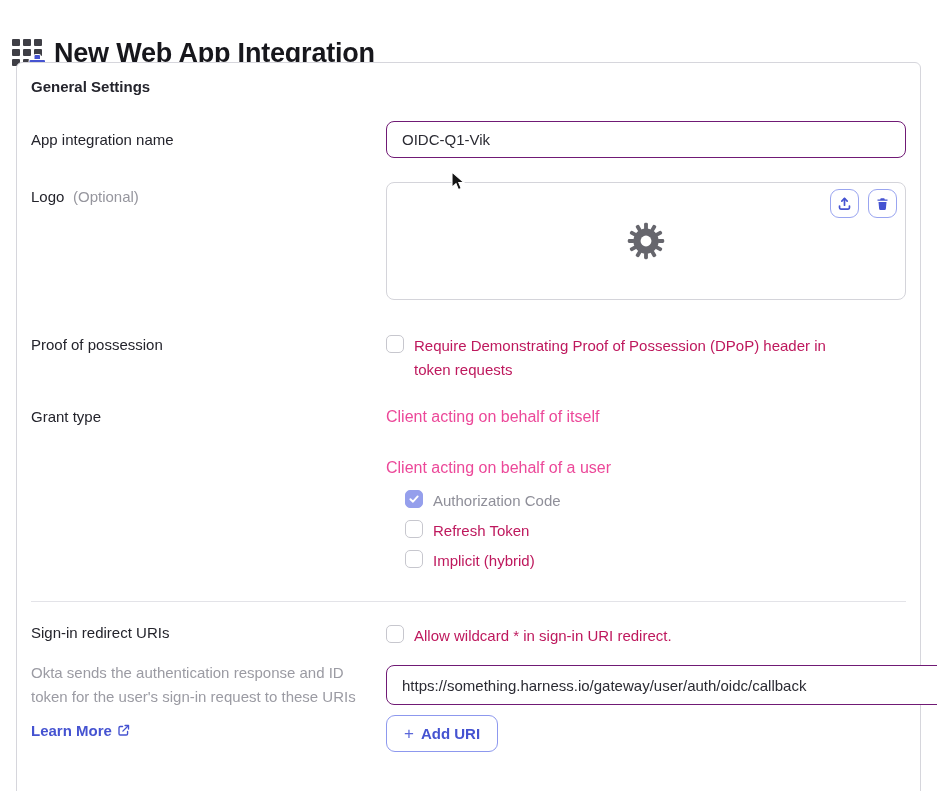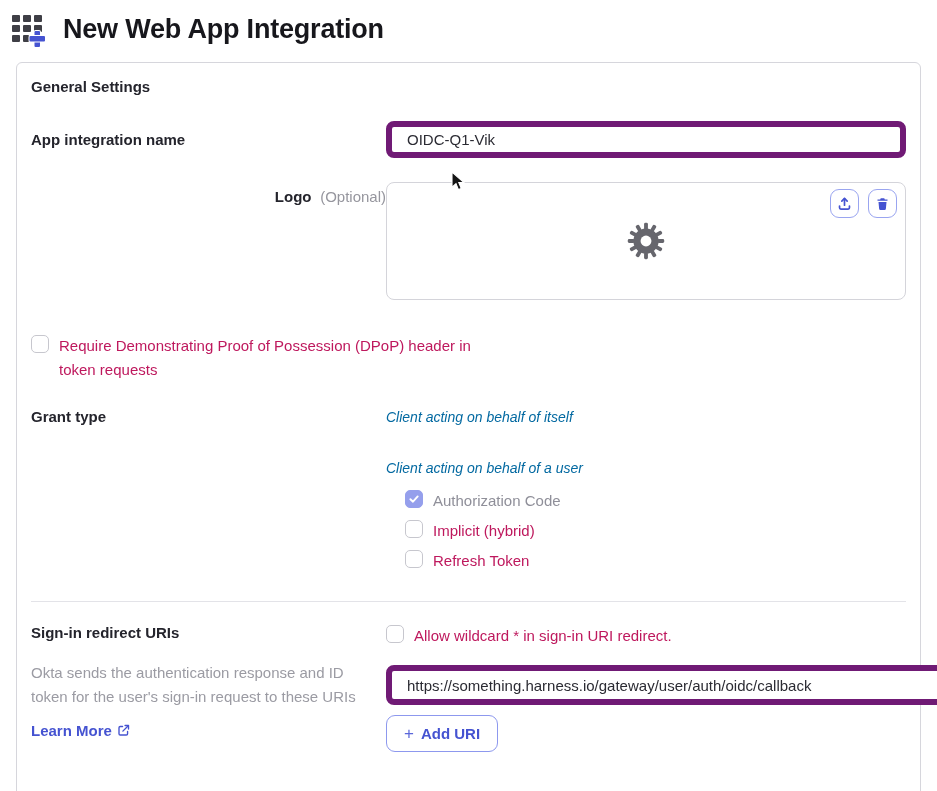--- a/index.html
+++ b/index.html
@@ -8,21 +8,22 @@
     background: #ffffff;
     font-family: "Liberation Sans", sans-serif;
     color: #23232b;
     overflow: hidden;
     position: relative;
   }
   
   .page-header {
     display: flex; align-items: center;
     padding: 11px 18px 0 9px;
-    gap: 18px;
+    gap: 9px;
+    margin-top: 24px;
   }
   .page-title {
     font-size: 27px; font-weight: 700; color: #17171c;
     letter-spacing: -0.2px;
   }
   
   .card {
     position: absolute;
     left: 16px; top: 62px;
     width: 905px; height: 860px;
@@ -34,38 +35,38 @@
     font-size: 15px; font-weight: 700; color: #24242c;
     padding: 15px 14px 0 14px;
   }
   .row {
     display: flex;
     padding: 0 14px;
   }
   .label-col { width: 355px; flex: none; }
   .content-col { flex: 1; min-width: 0; }
   .field-label {
-    font-size: 15px; font-weight: 700; color: #24242c;
+    font-size: 15px; font-weight: 400; color: #24242c;
   }
   .optional { font-weight: 400; color: #96969e; }
 
   
   .row-appname   { margin-top: 26px; }
   .row-appname .label-col { padding-top: 10px; }
-  .row-logo      { margin-top: 24px; text-align: right; }
+  .row-logo      { margin-top: 24px; }
   .row-logo .label-col { padding-top: 6px; }
   .row-proof     { margin-top: 34px; }
   .row-proof .label-col { padding-top: 2px; }
   .row-grant     { margin-top: 26px; }
   .row-redirect  { margin-top: 22px; }
 
   
   .text-input {
     width: 100%; height: 37px;
-    border: 6px solid #701a75;
+    border: 1px solid #701a75;
     border-radius: 8px;
     padding: 0 15px;
     font-size: 15px; color: #2b2b33;
     font-family: "Liberation Sans", sans-serif;
     outline: none;
     background: #fff;
   }
   
   .logo-box {
     position: relative;
@@ -103,21 +104,21 @@
     display: flex; align-items: center; justify-content: center;
   }
   .checkbox.checked-disabled {
     background: #959fec;
     border-color: #959fec;
   }
   .cb-label { font-size: 15px; color: #be185d; line-height: 24px; }
   .cb-label.disabled { color: #8f8f99; }
 
   
-  .grant-subhead { font-size: 14px; color: #0369a1; line-height: 18px; font-style: italic; }
+  .grant-subhead { font-size: 16px; color: #ec4899; line-height: 18px; }
   .grant-group { padding-left: 19px; }
   .gap19 { height: 19px; } .gap14 { height: 14px; } .gap12 { height: 12px; }
   .grant-group .cb-row + .cb-row { margin-top: 6px; }
 
   
   .divider {
     height: 1px; background: #e3e3e8;
     margin: 28px 14px 0 14px;
   }
 
@@ -242,20 +243,23 @@
               </g>
             </g>
             <circle cx="12" cy="12" r="3.1" fill="#ffffff"></circle>
           </svg>
         </div>
       </div>
     </div>
   </div>
 
   <div class="row row-proof">
+    <div class="label-col">
+      <span class="field-label">Proof of possession</span>
+    </div>
     <div class="content-col">
       <div class="cb-row">
         <div class="checkbox"></div>
         <span class="cb-label" style="max-width:452px">Require Demonstrating Proof of Possession (DPoP) header in token requests</span>
       </div>
     </div>
   </div>
 
   <div class="row row-grant">
     <div class="label-col">
@@ -271,25 +275,25 @@
         <div class="cb-row">
           <div class="checkbox checked-disabled">
             <svg width="12" height="12" viewBox="0 0 12 12">
               <path d="M2.4 6.2 5 8.7 9.7 3.4" fill="none" stroke="#ffffff" stroke-width="1.9" stroke-linecap="round" stroke-linejoin="round"></path>
             </svg>
           </div>
           <span class="cb-label disabled">Authorization Code</span>
         </div>
         <div class="cb-row">
           <div class="checkbox"></div>
-          <span class="cb-label">Implicit (hybrid)</span>
+          <span class="cb-label">Refresh Token</span>
         </div>
         <div class="cb-row">
           <div class="checkbox"></div>
-          <span class="cb-label">Refresh Token</span>
+          <span class="cb-label">Implicit (hybrid)</span>
         </div>
       </div>
     </div>
   </div>
 
   <div class="divider"></div>
 
   <div class="row row-redirect">
     <div class="label-col">
       <div class="field-label">Sign-in redirect URIs</div>

